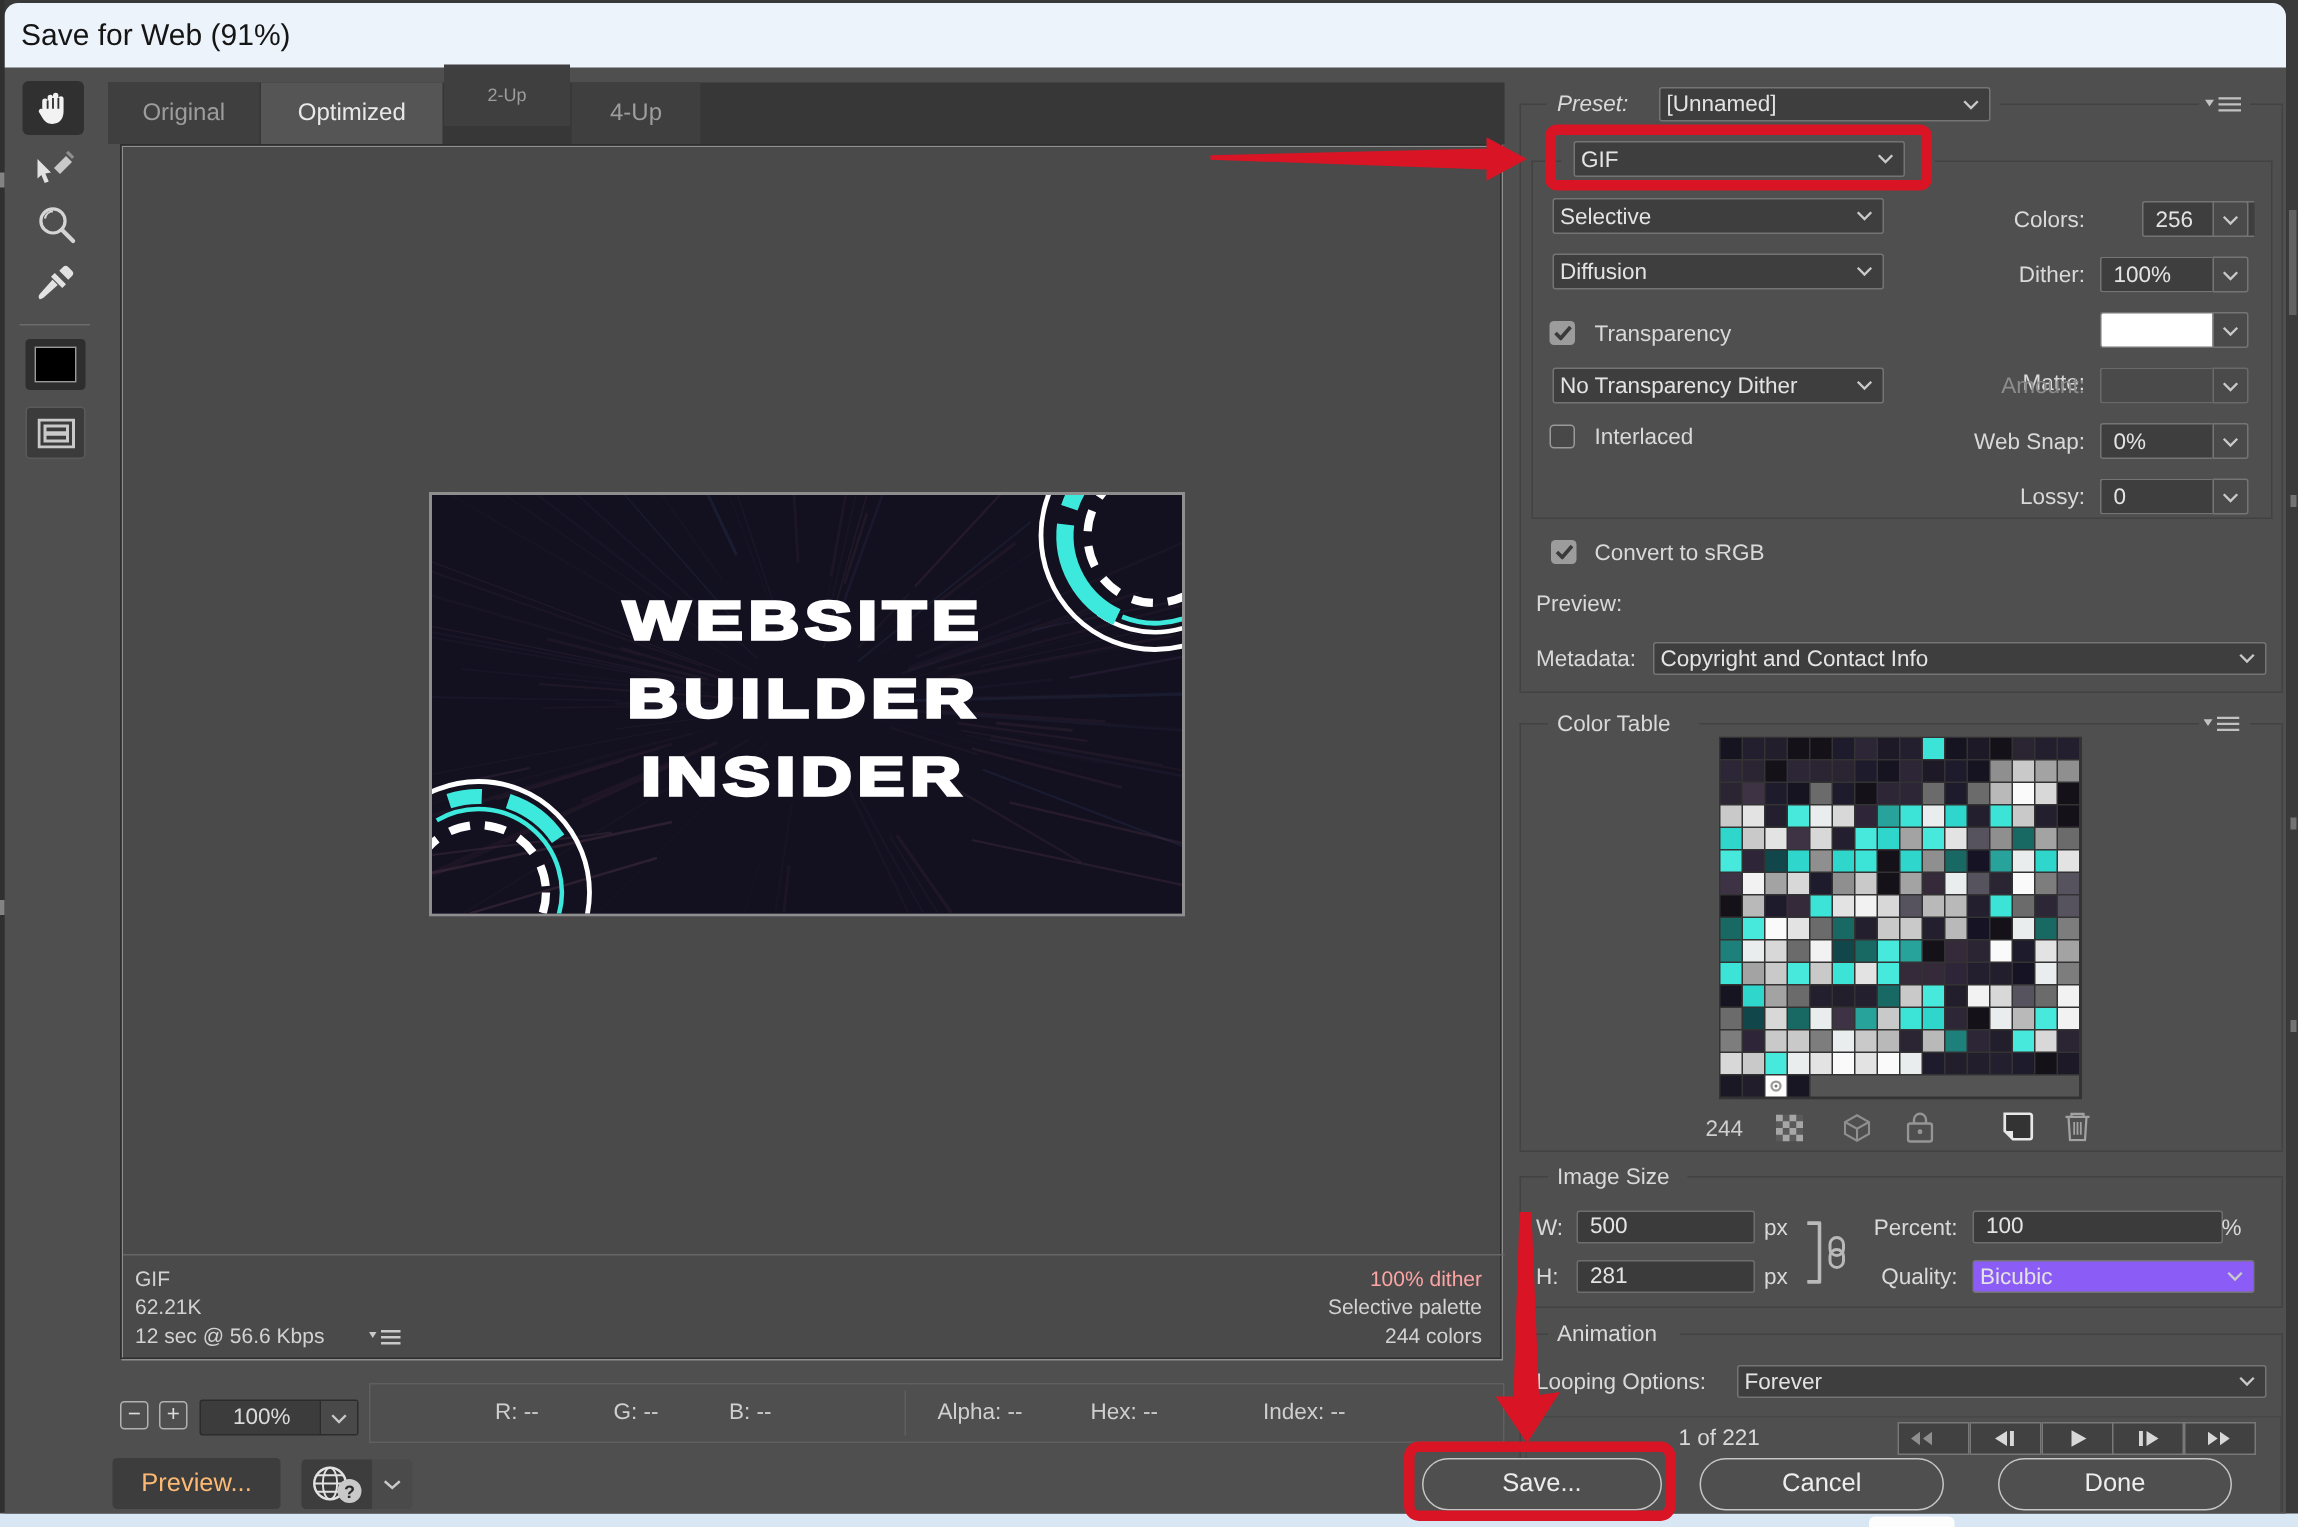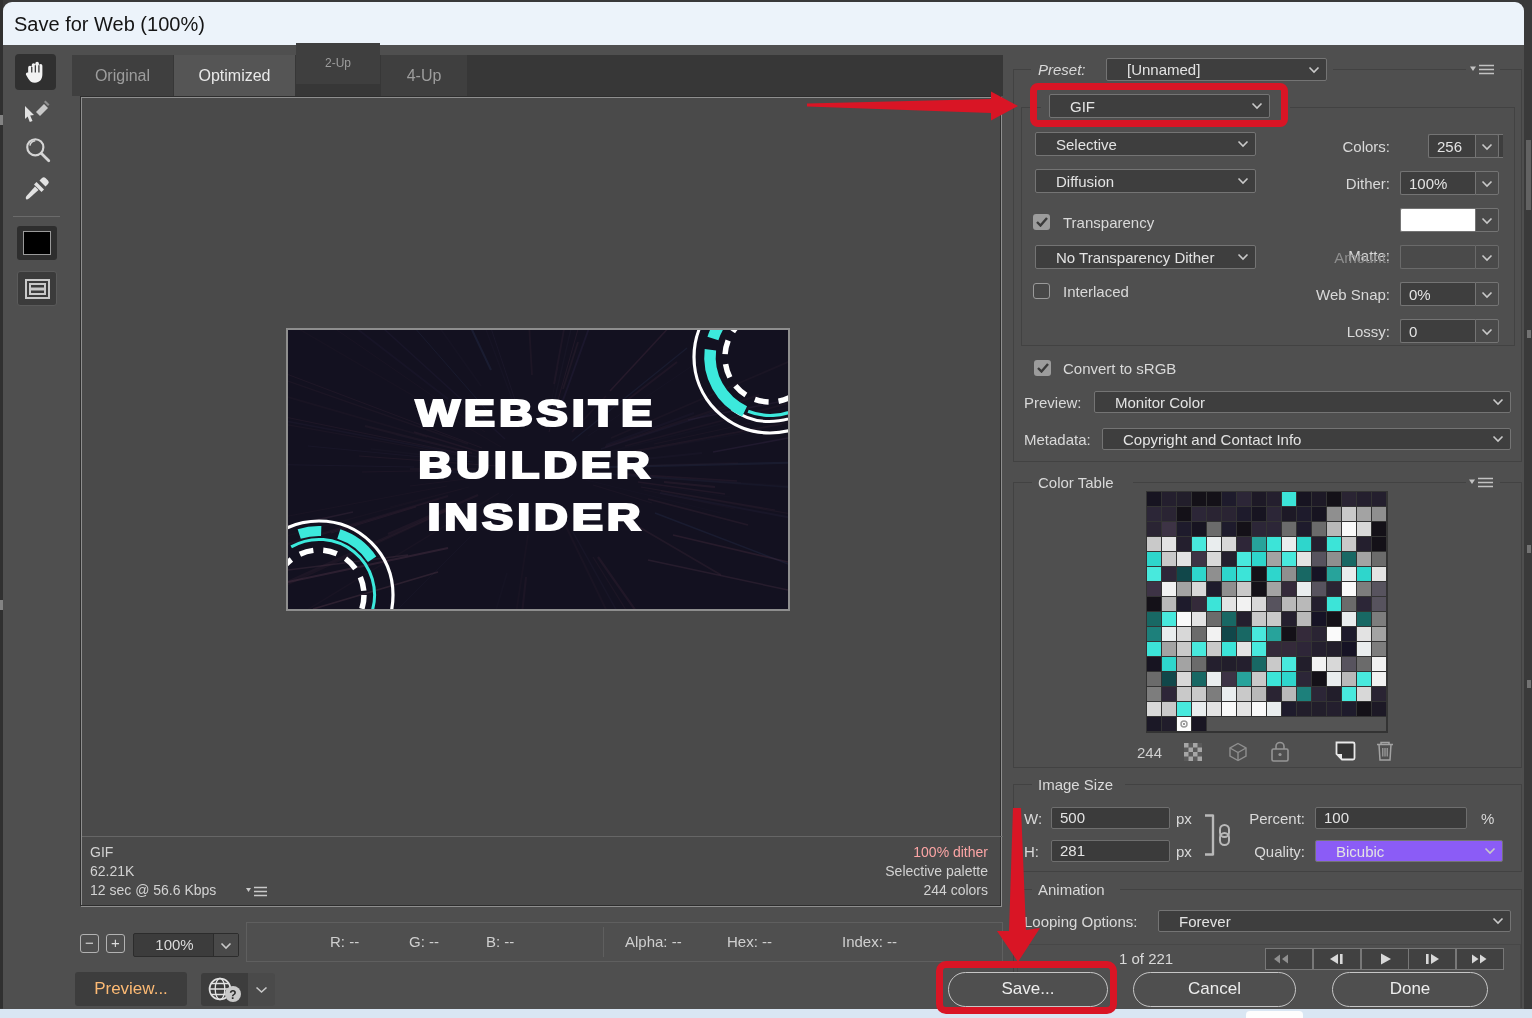--- a/index.html
+++ b/index.html
@@ -1,38 +1,38 @@
 <!DOCTYPE html>
 <html><head><meta charset="utf-8"><style>
 *{margin:0;padding:0;box-sizing:border-box;}
 body{width:1532px;height:1018px;overflow:hidden;font-family:"Liberation Sans",sans-serif;background:#3a3a3a;}
 .abs{position:absolute;}
 #root{position:relative;width:1532px;height:1018px;background:#393939;}
 .dlg{position:absolute;left:3px;top:2px;width:1521px;height:1007px;background:#4f4f4f;border-radius:9px 9px 0 0;}
 .tbar{position:absolute;left:0;top:0;width:100%;height:43px;background:#ecf3fa;border-radius:9px 9px 0 0;}
 .tbar span{position:absolute;left:11px;top:11px;font-size:20px;color:#151515;}
 .lbl{color:#d9d9d9;font-size:15px;position:absolute;}
-.dd{position:absolute;background:#3e3e3e;border:1px solid #747474;border-radius:2px;color:#e3e3e3;font-size:15px;line-height:22px;padding-left:20px;white-space:nowrap;}
+.dd{position:absolute;background:#3e3e3e;border:1px solid #747474;border-radius:2px;color:#e3e3e3;font-size:15px;line-height:22px;padding-left:4px;white-space:nowrap;}
 .dd .ch{position:absolute;right:6px;top:0;height:100%;display:flex;align-items:center;}
 .inp{position:absolute;background:#3b3b3b;border:1px solid #6e6e6e;border-radius:2px;color:#e3e3e3;font-size:15px;line-height:20px;padding-left:8px;}
 .cb{position:absolute;width:17px;height:16px;border-radius:3px;}
 .cb.on{background:#9c9c9c;}
 .cb.off{background:#484848;border:1px solid #9a9a9a;}
 .gline{position:absolute;background:#424242;}
 .pill{position:absolute;height:35px;border:1.5px solid #c6c6c6;border-radius:18px;background:#4f4f4f;color:#ededed;font-size:17px;text-align:center;line-height:32px;}
 svg{display:block;}
 </style></head><body>
 <div id="root">
 
 <div class="abs" style="left:0;top:1009px;width:1532px;height:9px;background:#d9e6f3;"></div>
 <div class="abs" style="left:1246px;top:1011px;width:57px;height:7px;background:#fdfdfd;border-radius:4px 4px 0 0;"></div>
 
 <div class="dlg">
 <div class="tbar">
-        <span>Save for Web (100%)</span>
+        <span>Save for Web (91%)</span>
       </div>
 </div>
 
 <div class="abs" style="left:15px;top:54px;width:41px;height:36px;background:#303030;border-radius:4px;"></div>
 <svg class="abs" style="left:22px;top:58px;" width="28" height="28" viewBox="0 0 24 25">
  <path d="M5 13 V8.5 a1.6 1.6 0 0 1 3.2 0 V6.2 a1.6 1.6 0 0 1 3.2 0 V5 a1.6 1.6 0 0 1 3.2 0 v2 a1.55 1.55 0 0 1 3.1 0 v7.5 c0 4.6-2.6 7.5-6.6 7.5 -3.1 0-4.6-1.3-6.1-3.8 L3.2 15.2 c-.9-1.5.9-3.1 2.2-1.9z" fill="#f2f2f2"></path>
  <path d="M8.2 8 v5 M11.4 6.5 v6.5 M14.6 6.5 v6.5" stroke="#303030" stroke-width="1.1" fill="none"></path>
 </svg>
 <svg class="abs" style="left:22px;top:98px;" width="30" height="30" viewBox="0 0 30 30">
  <path d="M3 8 L12 17 L8.2 17.6 L10.5 23 L7.8 24 L5.6 18.6 L3 21 Z" fill="#e2e2e2"></path>
@@ -333,25 +333,20 @@
         <path d="M1.5 1.5 L6 6 L10.5 1.5" stroke="#c9c9c9" stroke-width="1.6" fill="none"></path>
       </svg>
     </div>
 
 <div class="cb on" style="left:1034px;top:360px;"></div>
 <svg class="abs" style="left:1037px;top:363px;" width="12" height="10" viewBox="0 0 12 10">
       <path d="M1 5 L4.5 8.5 L11 1" stroke="#3a3a3a" stroke-width="2.4" fill="none"></path>
     </svg>
 <div class="lbl" style="left:1063px;top:360px;">Convert to sRGB</div>
 <div class="lbl" style="left:1024px;top:394px;">Preview:</div>
-<div class="dd" style="left:1094px;top:391px;width:417px;height:22px;line-height:21px;">Monitor Color<span class="ch">
-        <svg width="12" height="8" viewBox="0 0 12 8">
-          <path d="M1.5 1.5 L6 6 L10.5 1.5" stroke="#c9c9c9" stroke-width="1.6" fill="none"></path>
-        </svg>
-      </span></div>
 <div class="lbl" style="left:1024px;top:431px;">Metadata:</div>
 <div class="dd" style="left:1102px;top:428px;width:409px;height:22px;line-height:21px;">Copyright and Contact Info<span class="ch">
         <svg width="12" height="8" viewBox="0 0 12 8">
           <path d="M1.5 1.5 L6 6 L10.5 1.5" stroke="#c9c9c9" stroke-width="1.6" fill="none"></path>
         </svg>
       </span></div>
 
 <div class="gline" style="left:1013px;top:482px;width:19px;height:1px;"></div>
 <div class="gline" style="left:1133px;top:482px;width:333px;height:1px;"></div>
 <div class="gline" style="left:1500px;top:482px;width:21px;height:1px;"></div>
@@ -659,21 +654,21 @@
 <div class="lbl" style="left:1024px;top:843px;">H:</div>
 <div class="inp" style="left:1051px;top:840px;width:119px;height:22px;">281</div>
 <div class="lbl" style="left:1176px;top:843px;">px</div>
 <svg class="abs" style="left:1203px;top:814px;" width="36" height="42" viewBox="0 0 36 42">
  <path d="M2 1.5 H10 V40.5 H2 M10 1.5" fill="none" stroke="#b9b9b9" stroke-width="2.2"></path>
  <path d="M2 1.5 H10 M10 1.5 V40.5 M2 40.5 H10" fill="none" stroke="#b9b9b9" stroke-width="2.2"></path>
  <rect x="17" y="11" width="9" height="12" rx="4.5" fill="none" stroke="#b9b9b9" stroke-width="2"></rect>
  <rect x="17" y="19" width="9" height="12" rx="4.5" fill="none" stroke="#b9b9b9" stroke-width="2"></rect>
 </svg>
 <div class="lbl" style="left:1200px;top:810px;width:105px;text-align:right;">Percent:</div>
-<div class="inp" style="left:1315px;top:807px;width:152px;height:22px;">100</div>
+<div class="inp" style="left:1315px;top:807px;width:167px;height:22px;">100</div>
 <div class="lbl" style="left:1481px;top:810px;">%</div>
 <div class="lbl" style="left:1200px;top:843px;width:105px;text-align:right;">Quality:</div>
 <div class="dd" style="left:1315px;top:840px;width:188px;height:22px;line-height:21px;background:#8b5cf6;">Bicubic<span class="ch">
         <svg width="12" height="8" viewBox="0 0 12 8">
           <path d="M1.5 1.5 L6 6 L10.5 1.5" stroke="#c9c9c9" stroke-width="1.6" fill="none"></path>
         </svg>
       </span></div>
 
 <div class="gline" style="left:1013px;top:889px;width:19px;height:1px;"></div>
 <div class="gline" style="left:1120px;top:889px;width:401px;height:1px;"></div>

